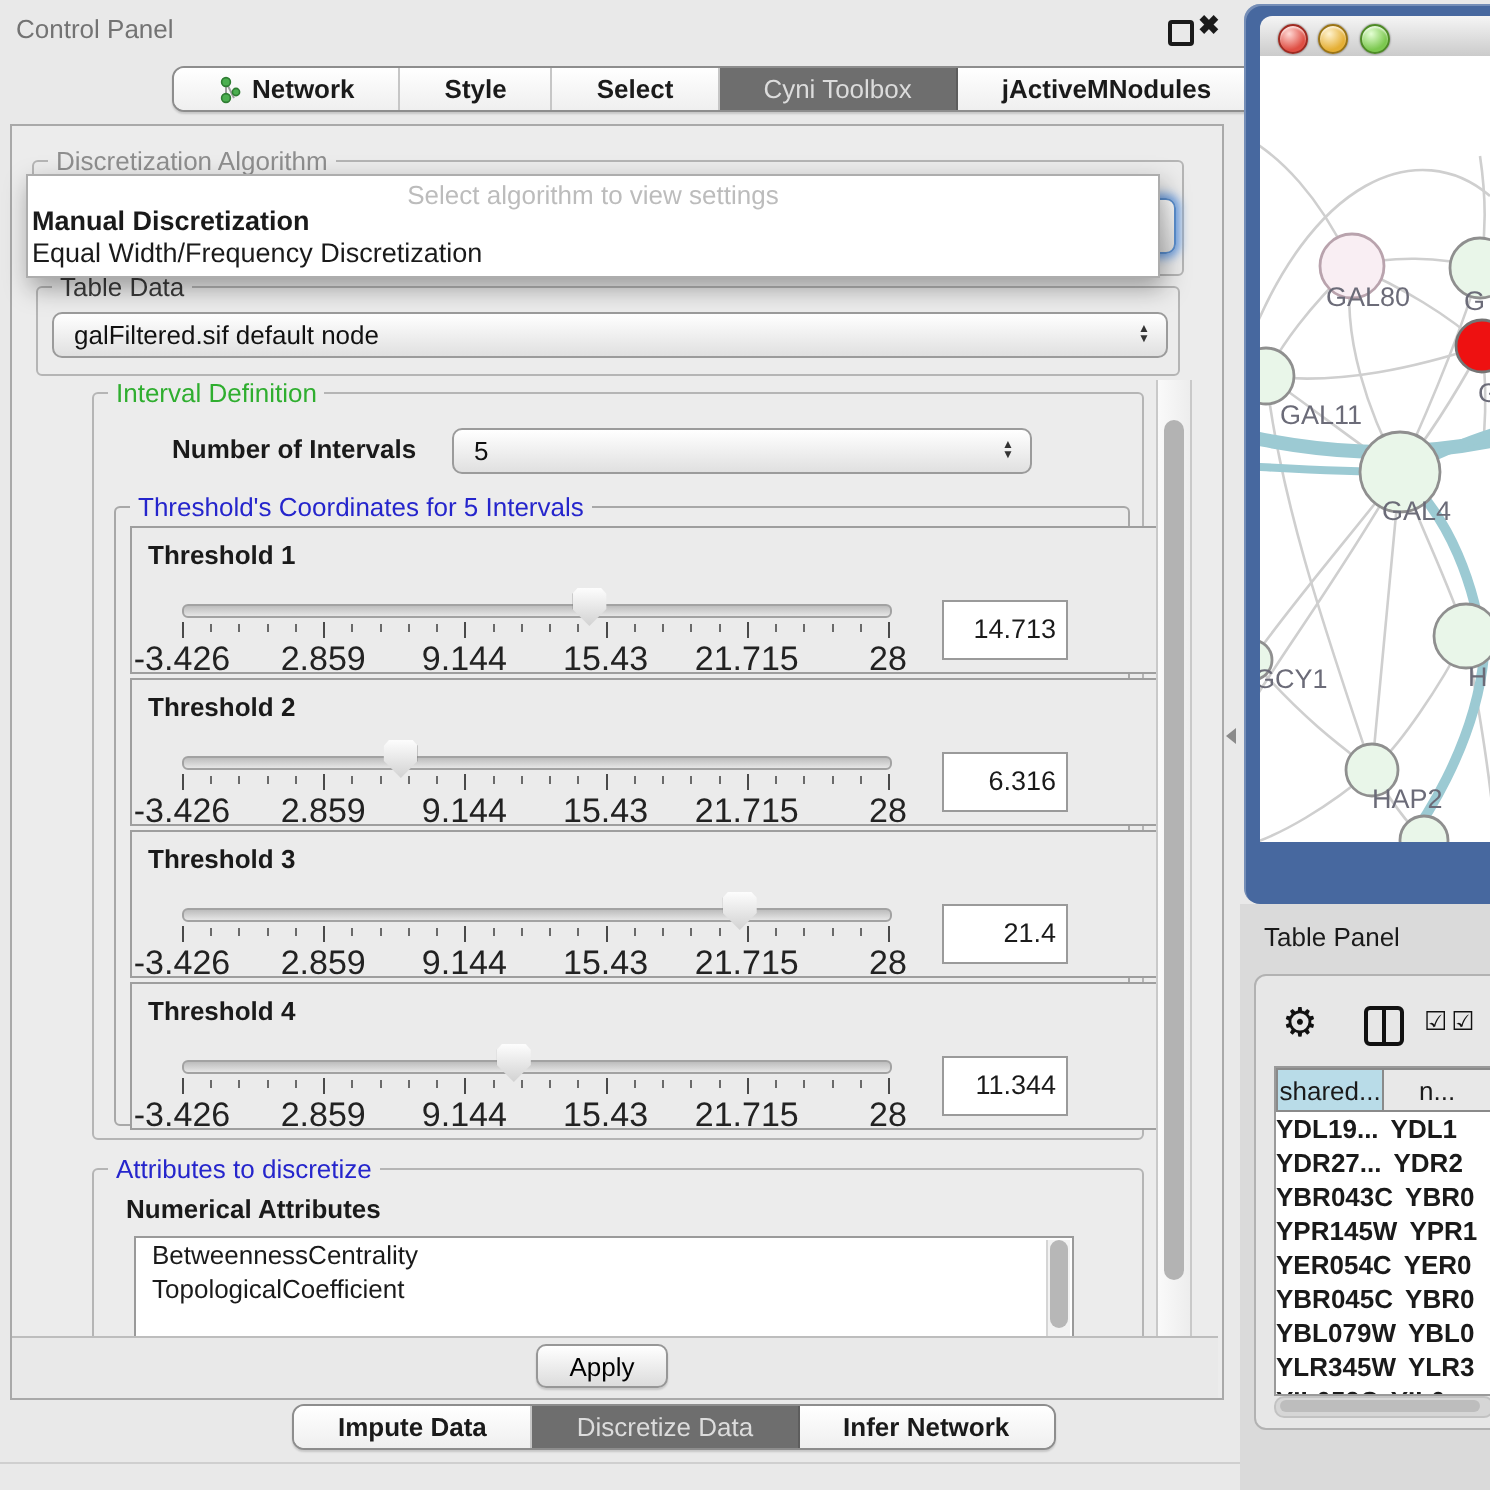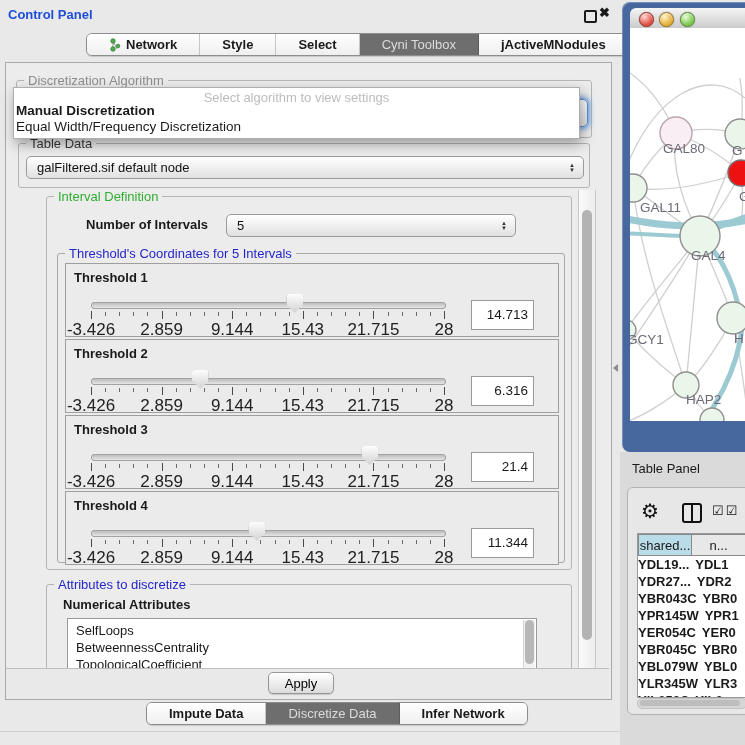--- a/index.html
+++ b/index.html
@@ -1,21 +1,21 @@
 <!DOCTYPE html>
 <html style="--accent-green: #2fae2f; --accent-blue: #2525cc; --tab-selected-bg: #6e6e6e; --tab-selected-text: #dcdcdc; --frame-blue: #47689f; --red-node: #ee1111; --teal-edge: #9ccad3; --node-fill: #e9f6e9; --node-pink: #f9eef3; --header-cell-blue: #b9dce8; --traffic-red: #df4f44; --traffic-yellow: #e5af35; --traffic-green: #7cc84f;"><head>
 <meta charset="utf-8">
 <style>
   html,body{margin:0;padding:0;}
   #app{position:relative;width:745px;height:745px;overflow:hidden;background:#e9e9e9;
        font-family:"Liberation Sans",sans-serif;font-size:13px;color:#1a1a1a;}
   .abs{position:absolute;}
 
   
-  .cp-title{left:8px;top:7px;font-size:13px;color:#1d4ed8;font-weight:bold;}
+  .cp-title{left:8px;top:7px;font-size:13px;color:#737373;}
   .float-btn{left:584px;top:10px;width:9px;height:9px;border:2px solid #1a1a1a;border-radius:2px;}
   .close-btn{left:599px;top:5px;font-size:13px;font-weight:bold;color:#1a1a1a;}
 
   .seg{display:flex;border:1px solid #8d8d8d;border-radius:6px;overflow:hidden;background:#fff;
        box-shadow:0 1px 1px rgba(0,0,0,.15);}
   .seg .tab{display:flex;align-items:center;gap:5px;padding:3px 22px;font-weight:bold;font-size:13px;
        background:linear-gradient(#ffffff,#efefef);border-right:1px solid #c6c6c6;white-space:nowrap;}
   .seg .tab:last-child{border-right:none;}
   .seg .tab.selected{background:var(--tab-selected-bg);color:var(--tab-selected-text);
        border-right-color:#5d5d5d;font-weight:normal;}
@@ -46,21 +46,21 @@
 
   
   .popup{left:13px;top:87px;width:565px;height:50px;background:#fff;border:1px solid #adadad;
          box-shadow:2px 5px 12px rgba(0,0,0,.35);z-index:30;}
   .popup-hint{position:absolute;top:2px;left:0;right:0;text-align:center;color:#bcbcbc;font-size:13px;}
   .popup-item{position:absolute;left:2px;font-size:13.5px;white-space:nowrap;}
   .popup-item.b{font-weight:bold;}
 
   
   .thr-row{position:relative;width:492px;height:72px;border:1px solid #9e9e9e;background:#ebebeb;
-           margin:0 0 2px 0;}
+           margin:0 0 2px 0;padding-left:28px;}
   .thr-label{position:absolute;left:8px;top:6px;font-weight:bold;font-size:13px;}
   .slider{position:absolute;left:25px;top:0;width:353px;height:72px;}
   .track{position:absolute;left:0;top:38px;width:353px;height:5px;border-radius:3px;
          background:linear-gradient(#bdbdbd,#e6e6e6);border:1px solid #a2a2a2;}
   .thumb{position:absolute;top:30px;width:17px;height:19px;transform:translateX(-50%);
          background:linear-gradient(#fdfdfd,#d2d2d2);
          clip-path:polygon(15% 0,85% 0,100% 15%,100% 55%,50% 100%,0 55%,0 15%);
          filter:drop-shadow(0 0 1px #777);}
   .ticks{position:absolute;left:0;top:47px;width:354px;height:9px;}
   .ticks::before{content:"";position:absolute;left:0;right:0;top:1px;height:4px;
@@ -284,21 +284,20 @@
         </div>
 
       </div>
     </div>
   </div>
 
   <div class="group" style="left:46px;top:584px;width:524px;height:90px;">
     <div class="group-label g-blue">Attributes to discretize</div>
     <div class="abs" style="left:16px;top:12px;font-weight:bold;">Numerical Attributes</div>
     <div class="attr-list">
-      <div class="item" style="margin-top:3px;">SelfLoops</div>
       <div class="item">BetweennessCentrality</div>
       <div class="item">TopologicalCoefficient</div>
       <div class="attr-sb">
           <div class="th"></div>
         </div>
     </div>
   </div>
 
   <div class="abs v-scroll">
       <div class="th"></div>

